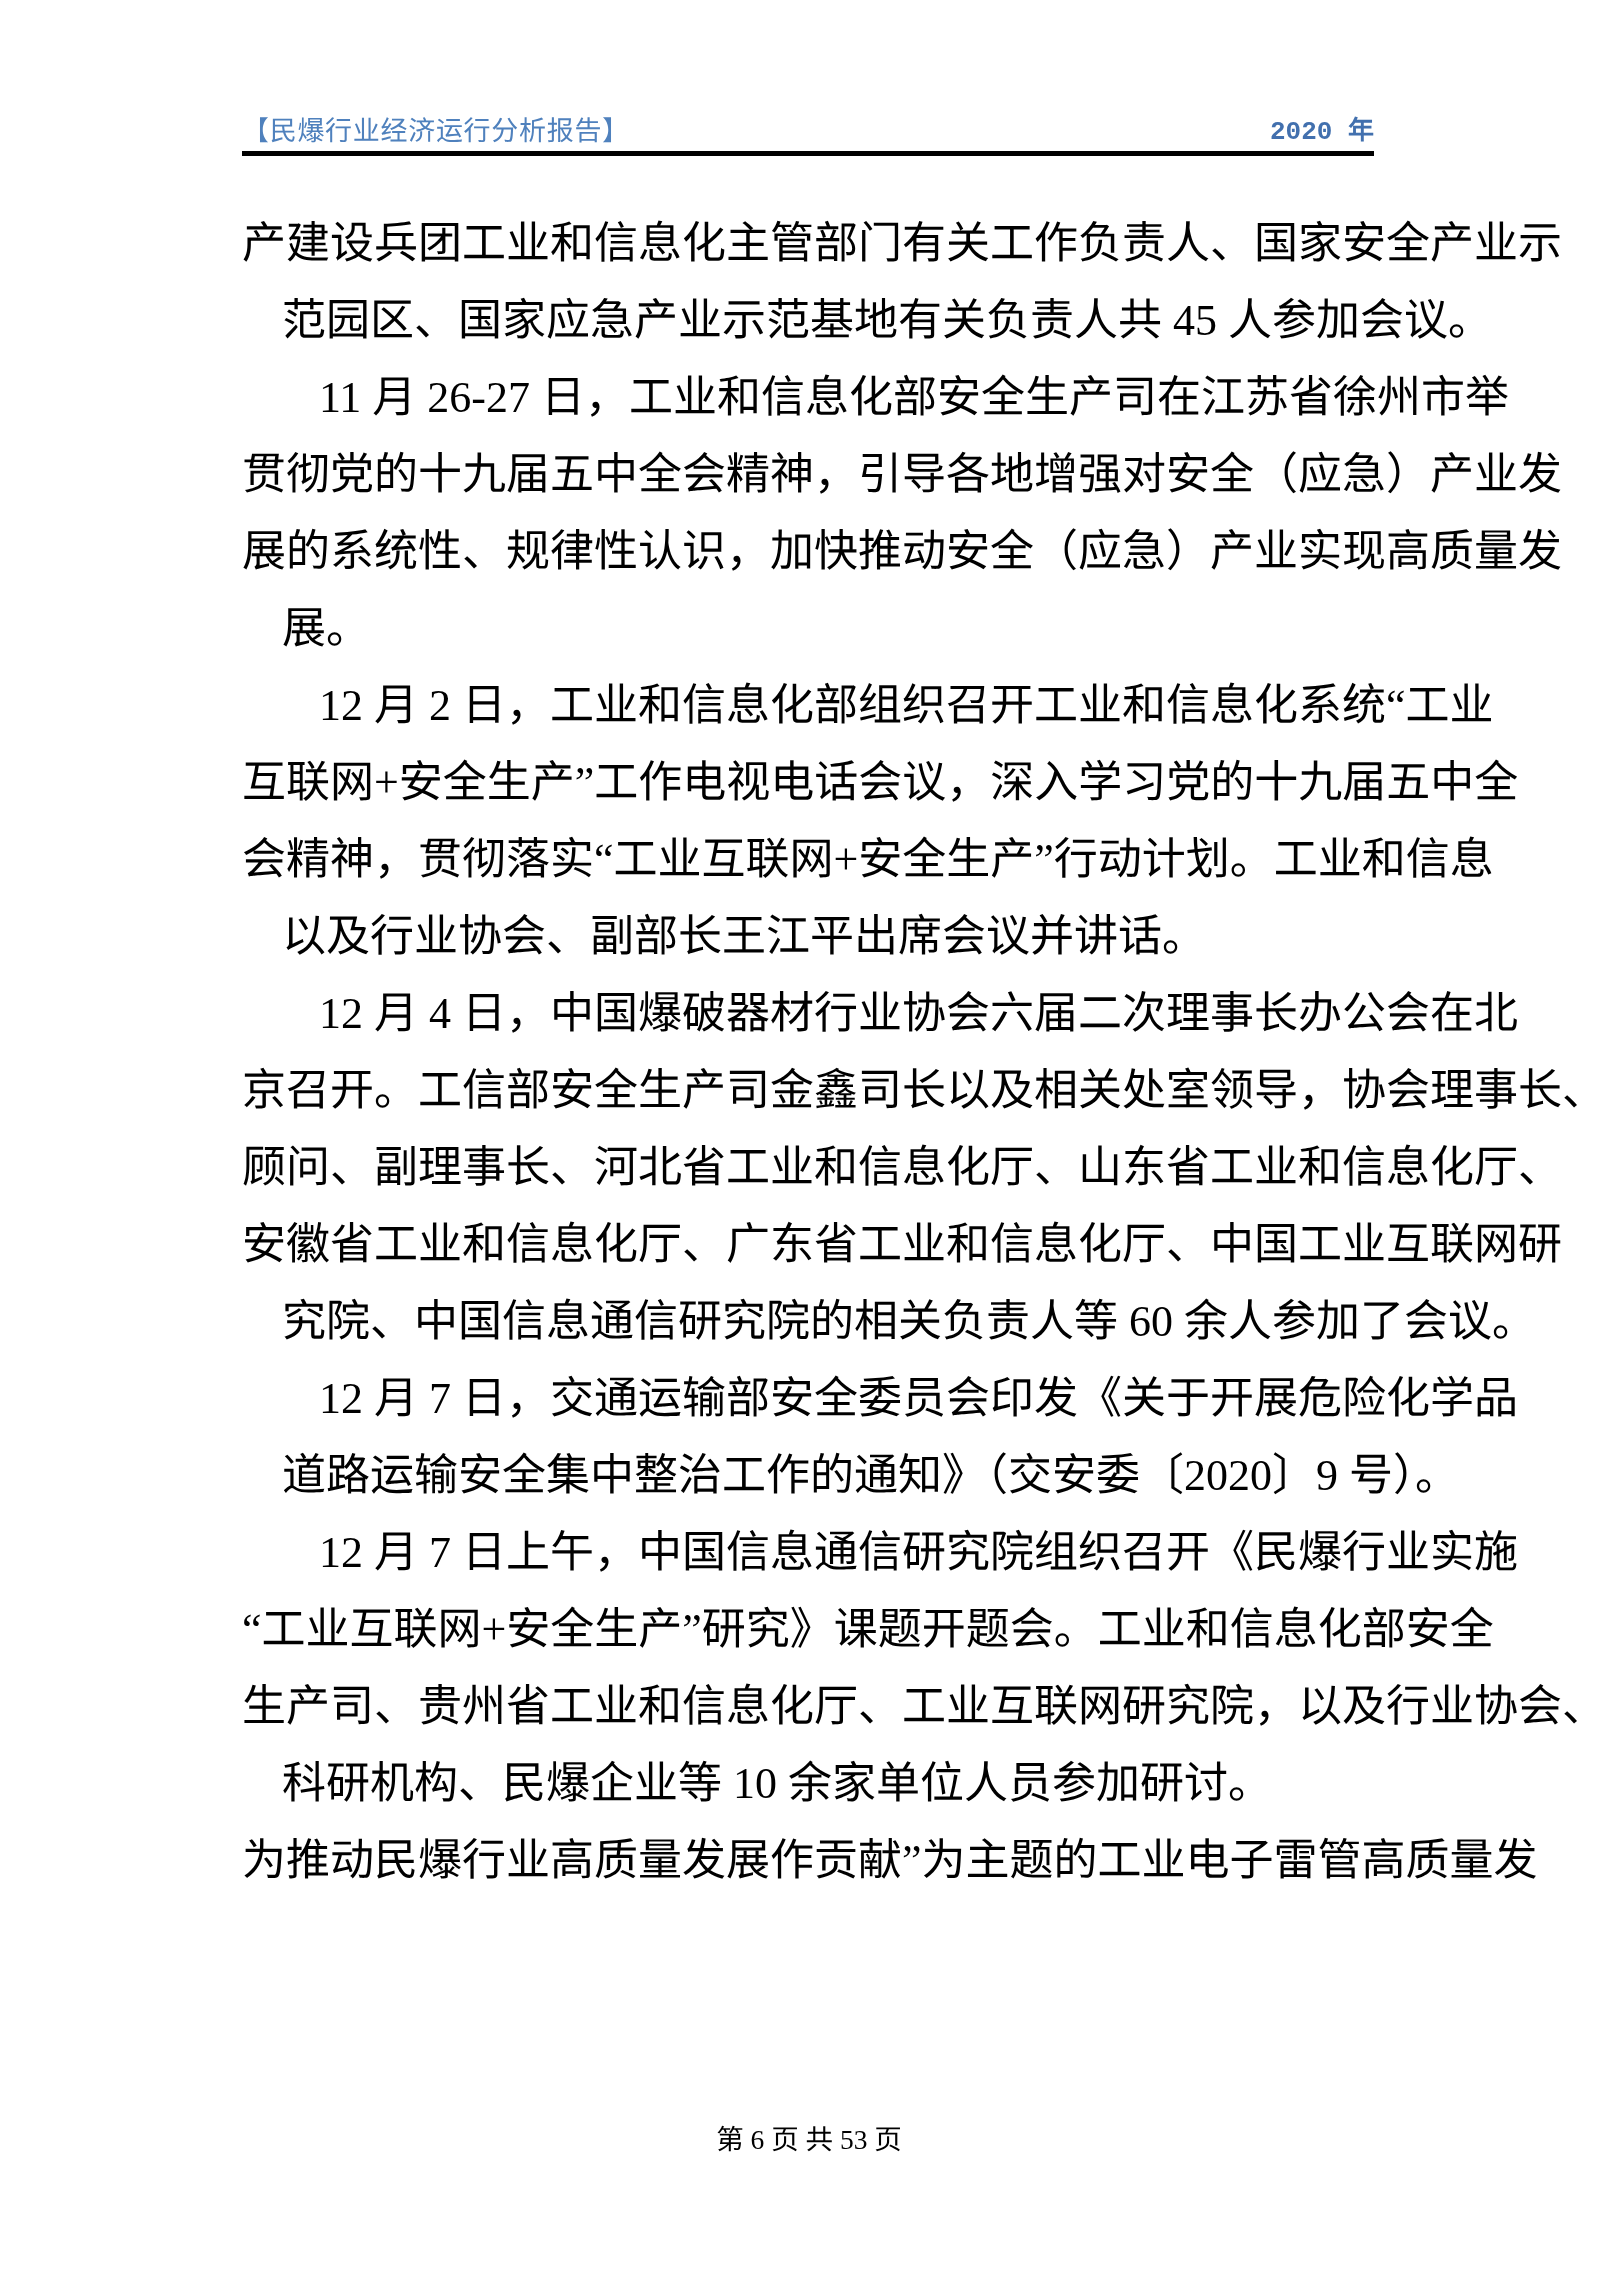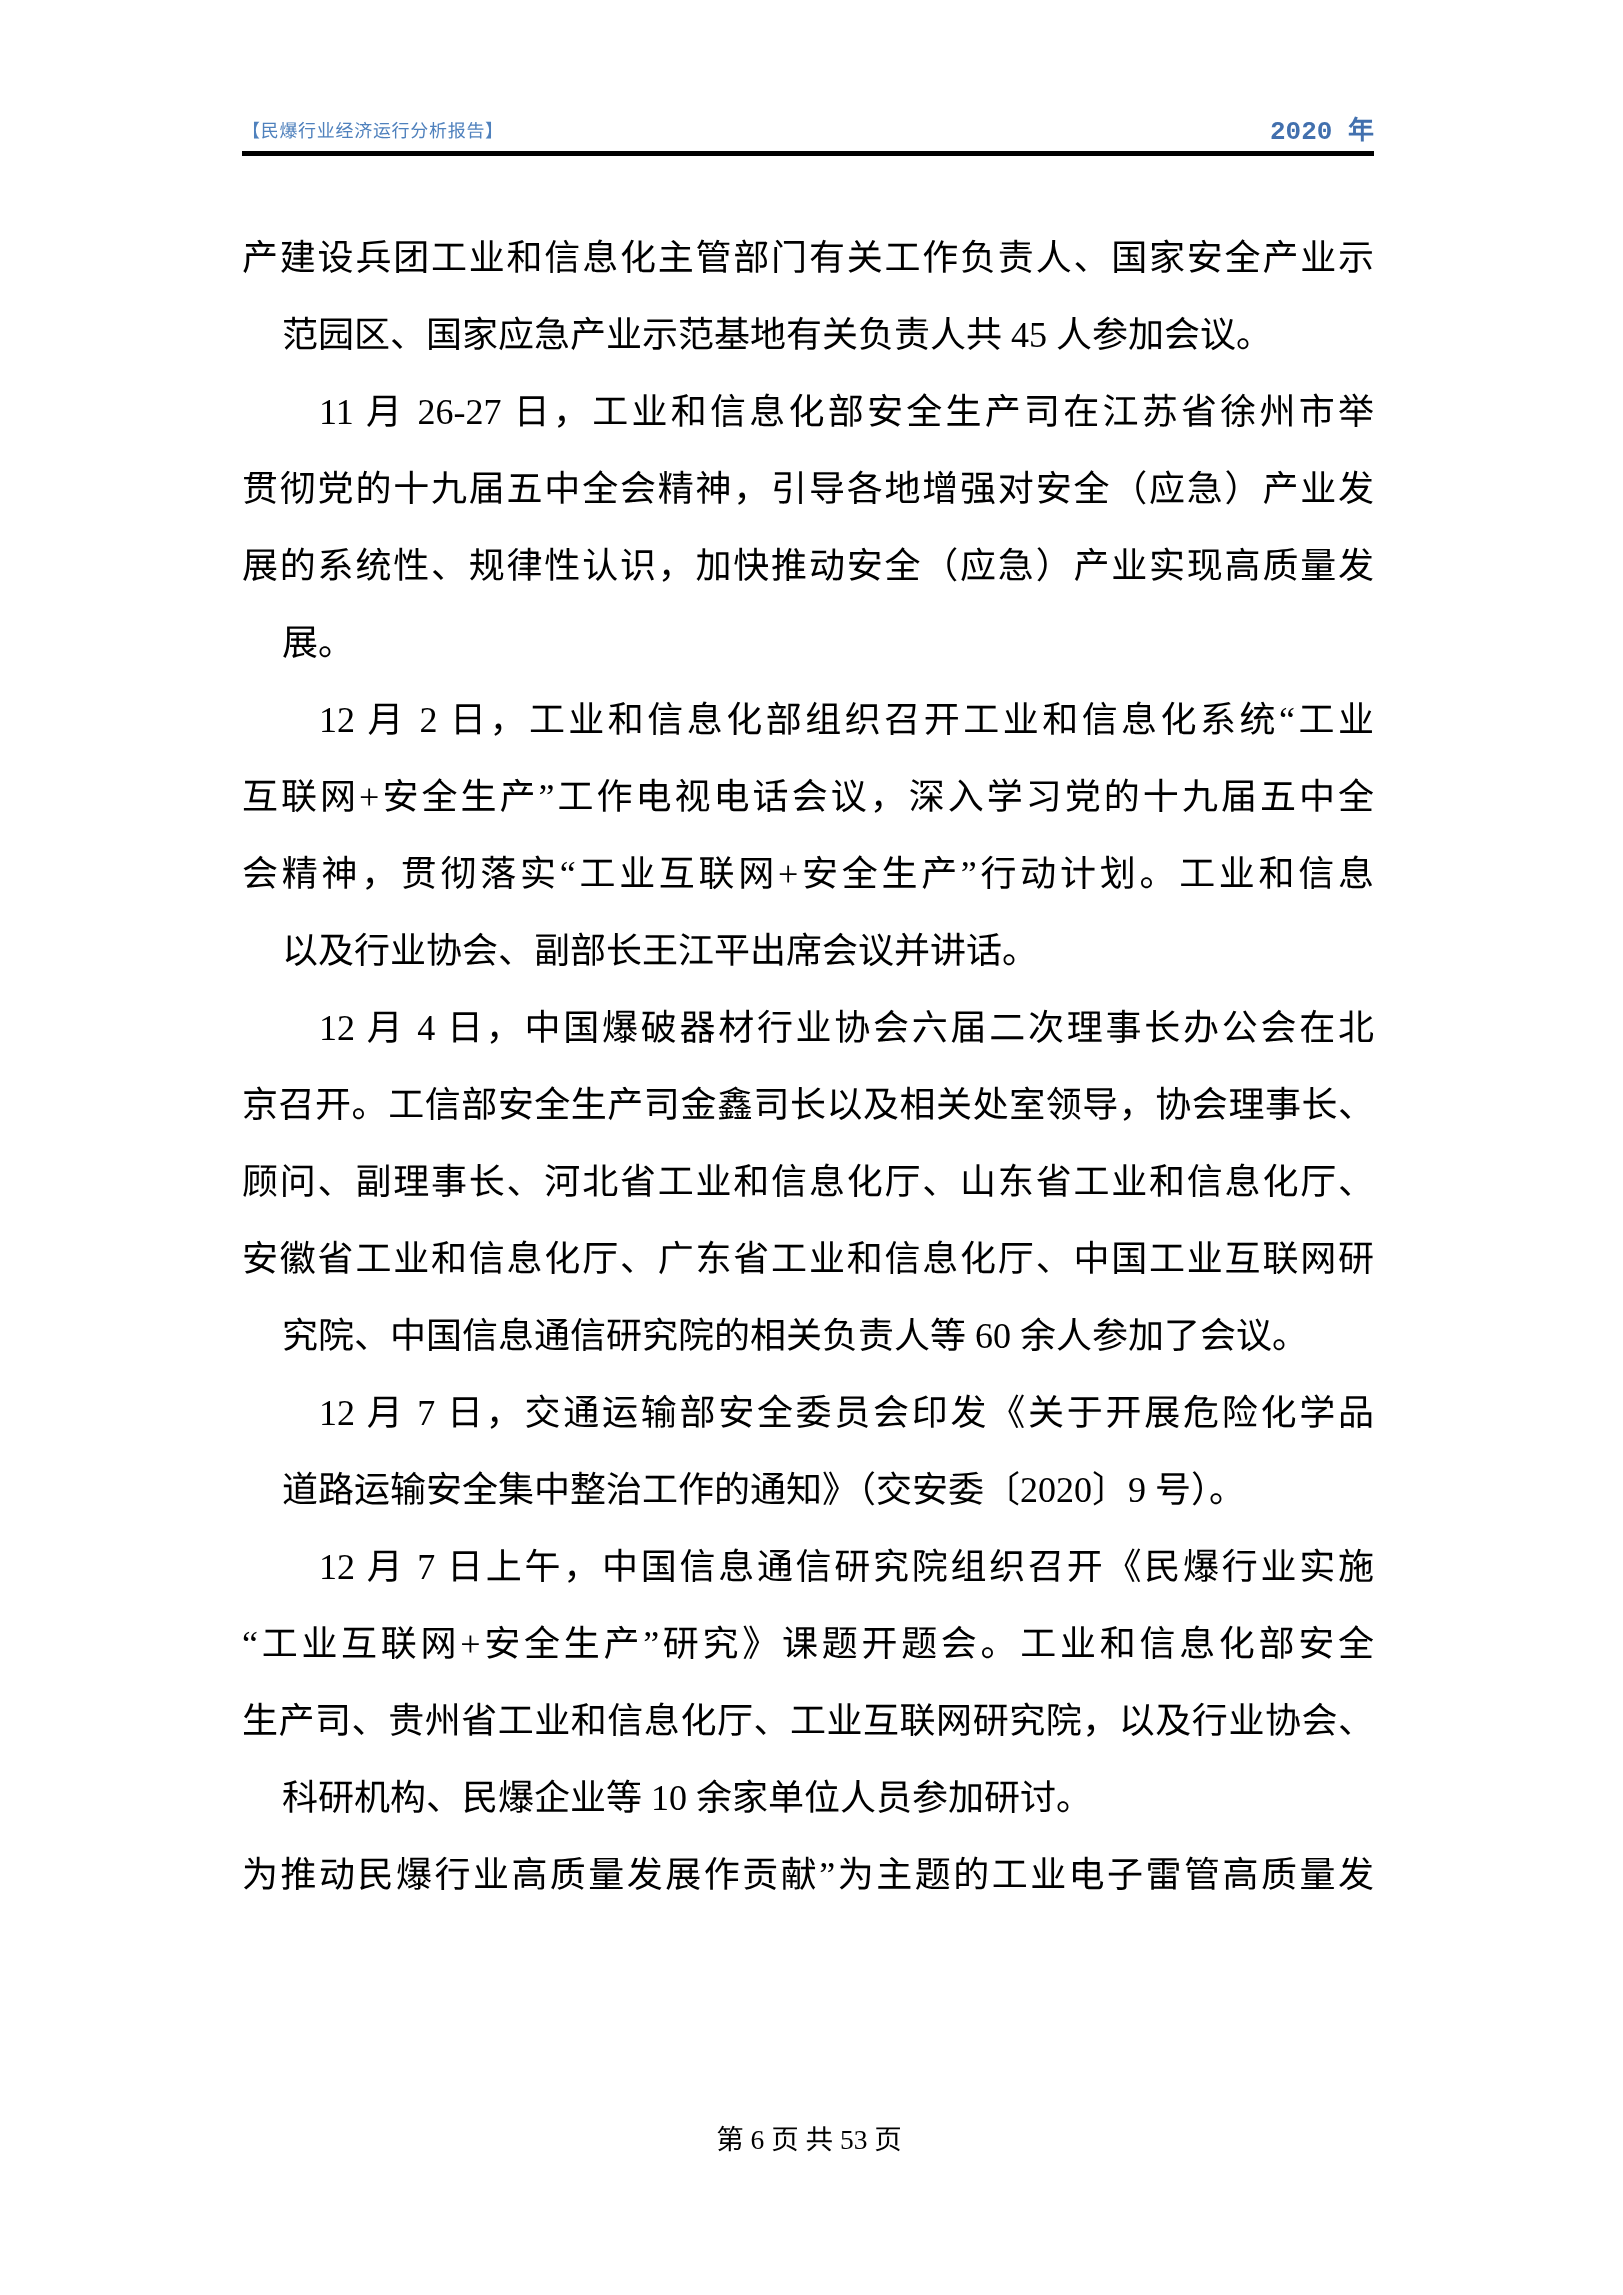--- a/index.html
+++ b/index.html
@@ -9,21 +9,21 @@
     height:2295px;
     background:#ffffff;
     overflow:hidden;
     color:#000;
     font-family:"Liberation Serif","DejaVu Serif",serif;
   }
   .header-title{
     position:absolute;
     left:242px;
     top:111px;
-    font-size:18px;
+    font-size:27px;
     line-height:41px;
     letter-spacing:0.7px;
     white-space:nowrap;
   }
   .header-year{
     position:absolute;
     right:249px;
     top:113px;
     font-size:26px;
     line-height:39px;
@@ -35,23 +35,23 @@
     position:absolute;
     left:242px;
     top:151px;
     width:1132px;
     height:4.6px;
     background:#000;
   }
   .doc-body{
     position:absolute;
     left:242px;
-    top:220px;
+    top:205px;
     width:1132px;
-    font-size:36px;
+    font-size:44px;
   }
   .line{
     height:77px;
     line-height:77px;
     white-space:nowrap;
     text-align:justify;
     text-align-last:justify;
     text-justify:inter-character;
   }
   .line.indent{ text-indent:77px; }

